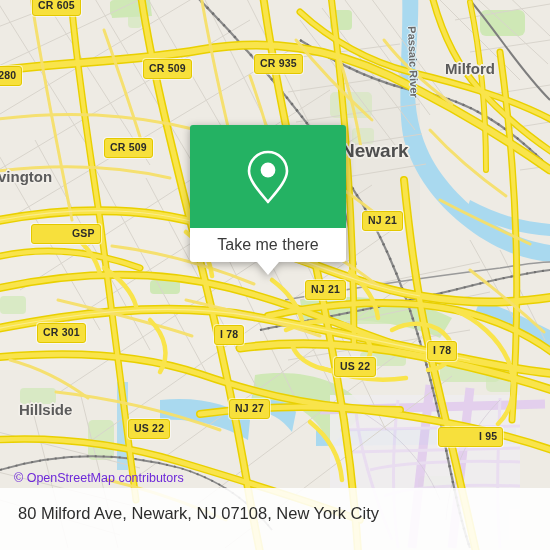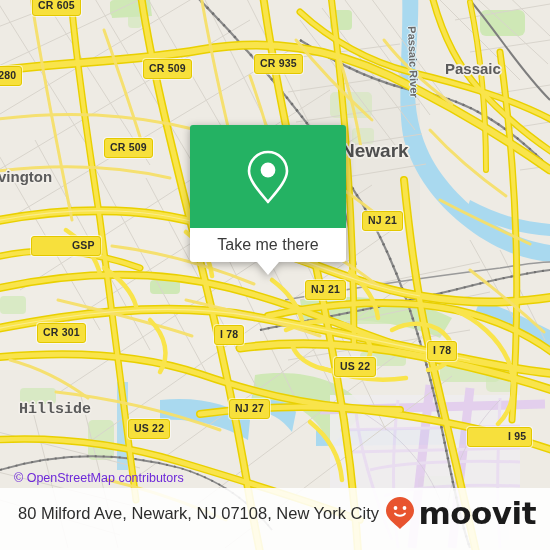--- a/index.html
+++ b/index.html
@@ -384,35 +384,35 @@
           <path d="M-10 330 C 60 316, 160 300, 250 316 C 330 330, 400 346, 470 360"></path>
         </g>
       </g>
     </svg>
 
     <div class="shield" style="left:32px; top:-4px;">CR 605</div>
     <div class="shield" style="left:143px; top:59px;">CR 509</div>
     <div class="shield" style="left:254px; top:54px;">CR 935</div>
     <div class="shield" style="left:-14px; top:66px;">I 280</div>
     <div class="shield" style="left:104px; top:138px;">CR 509</div>
-    <div class="shield" style="left:31px; top:236px;padding-left:40px;">GSP</div>
+    <div class="shield" style="left:31px; top:224px;padding-left:40px;">GSP</div>
     <div class="shield" style="left:362px; top:211px;">NJ 21</div>
     <div class="shield" style="left:305px; top:280px;">NJ 21</div>
     <div class="shield" style="left:37px; top:323px;">CR 301</div>
     <div class="shield" style="left:214px; top:325px;">I 78</div>
     <div class="shield" style="left:427px; top:341px;">I 78</div>
     <div class="shield" style="left:334px; top:357px;">US 22</div>
     <div class="shield" style="left:229px; top:399px;text-align:center;">NJ 27</div>
     <div class="shield" style="left:128px; top:419px;">US 22</div>
-    <div class="shield" style="left:467px; top:427px;padding-left:40px;">I 95</div>
-
-    <div class="place mid" style="left:445px; top:60px;">Passaic</div>
+    <div class="shield" style="left:438px; top:427px;padding-left:40px;">I 95</div>
+
+    <div class="place mid" style="left:445px; top:60px;">Milford</div>
     <div class="place big" style="left:341px; top:140px;">Newark</div>
     <div class="place mid" style="left:-12px; top:168px;">Irvington</div>
-    <div class="place mid" style="left:19px; top:401px;font-family:Liberation Mono, monospace;">Hillside</div>
+    <div class="place mid" style="left:19px; top:401px;">Hillside</div>
 
     <div class="river-label" style="left:418px; top:26px; transform: rotate(88deg);">Passaic River</div>
   </div>
 
   <div id="callout">
     <div id="callout-green">
       <svg id="callout-pin" viewBox="0 0 46 56">
         <path d="M23 3 C 12.5 3, 4 11.5, 4 22 C 4 31, 13 41, 23 53 C 33 41, 42 31, 42 22 C 42 11.5, 33.5 3, 23 3 Z" fill="none" stroke="#ffffff" stroke-width="2.6" stroke-linejoin="round"></path>
         <circle cx="23" cy="21" r="7.4" fill="#ffffff"></circle>
       </svg>
@@ -420,24 +420,15 @@
     <div id="callout-bottom">
       <span id="callout-label">Take me there</span>
     </div>
     <div id="callout-tail"></div>
   </div>
 
   <div id="attribution">© OpenStreetMap contributors</div>
 
   <div id="footer">
     <div id="footer-address">80 Milford Ave, Newark, NJ 07108, New York City</div>
-    <div id="moovit-logo">
-      <svg id="moovit-pin" viewBox="0 0 30 34">
-        <path d="M15 1 C 7.3 1, 1 7.3, 1 15 C 1 22, 9 27, 15 33 C 21 27, 29 22, 29 15 C 29 7.3, 22.7 1, 15 1 Z" fill="#e8542f"></path>
-        <circle cx="10.5" cy="12" r="1.9" fill="#ffffff"></circle>
-        <circle cx="19.5" cy="12" r="1.9" fill="#ffffff"></circle>
-        <path d="M10 17.5 C 12 20.5, 18 20.5, 20 17.5" fill="none" stroke="#ffffff" stroke-width="1.9" stroke-linecap="round"></path>
-      </svg>
-      <span id="moovit-word">moovit</span>
-    </div>
   </div>
 
 </div>
 
 </body></html>

